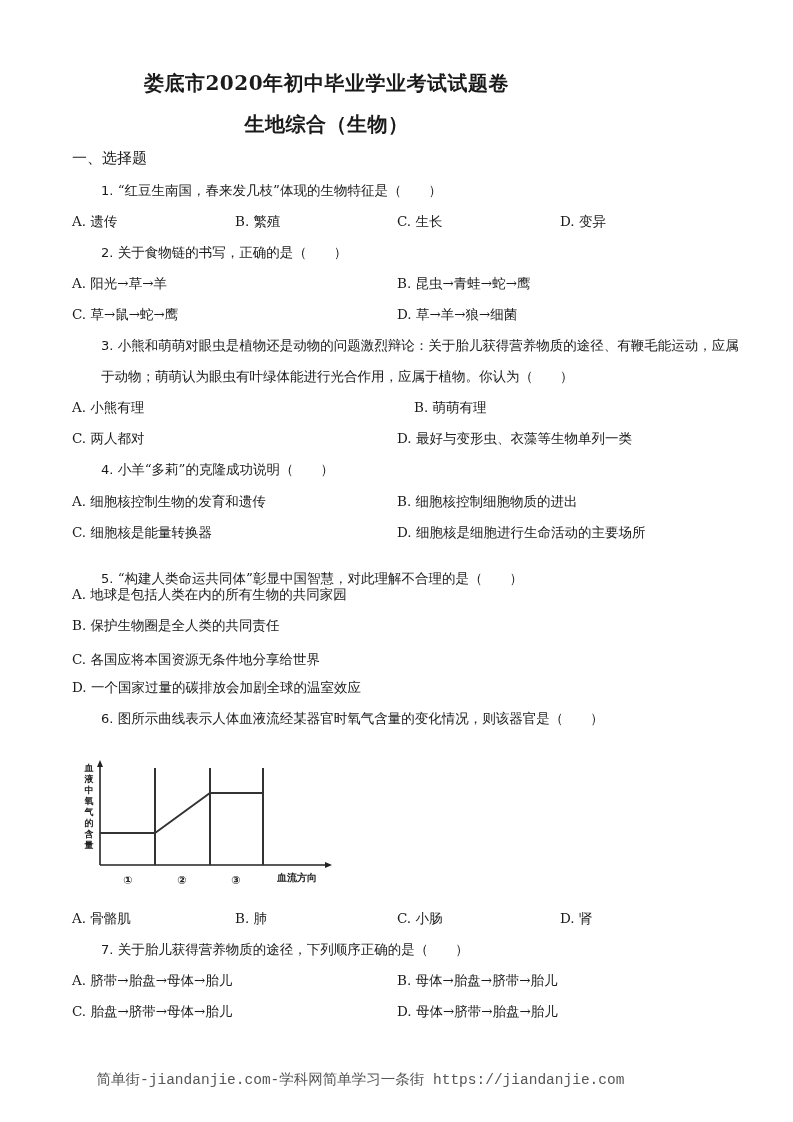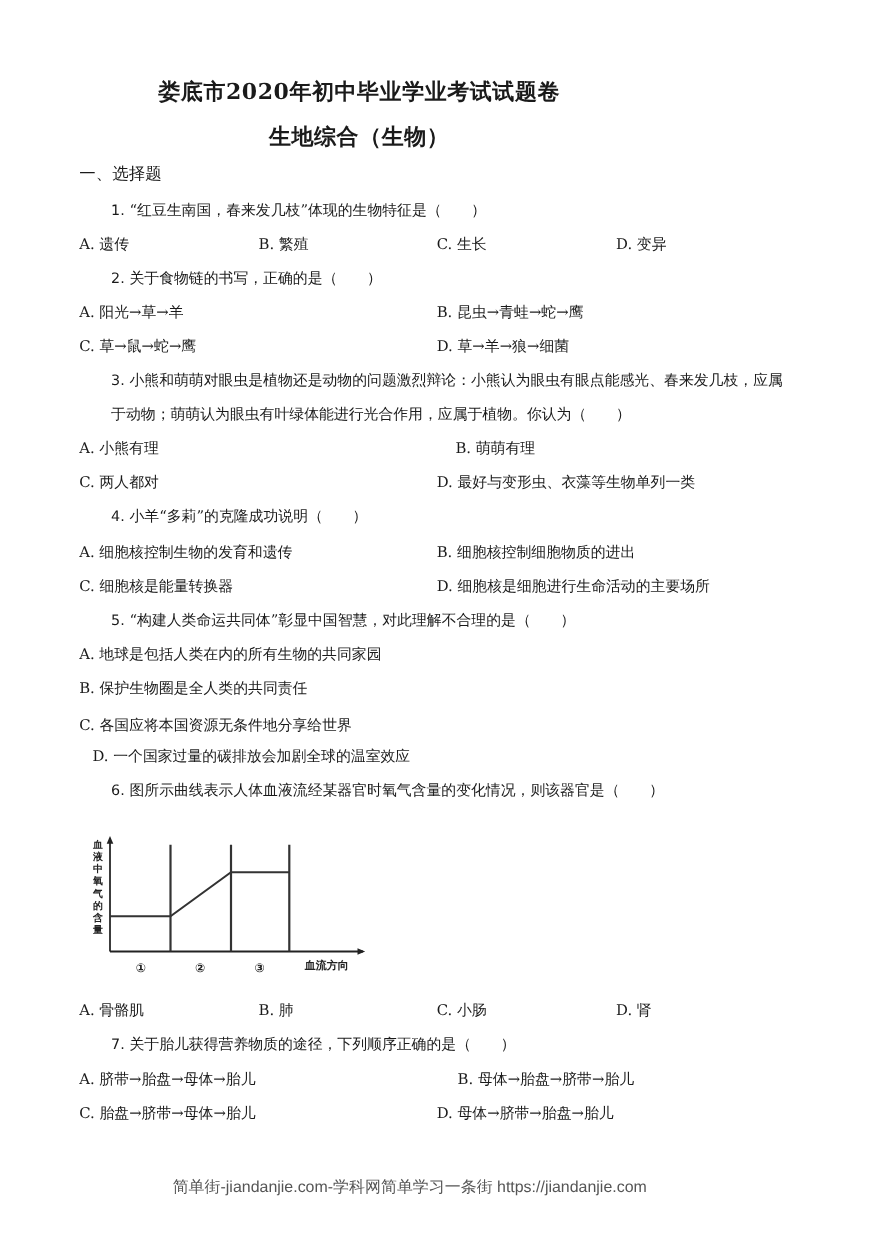--- a/index.html
+++ b/index.html
@@ -19,22 +19,22 @@
     font-size: 15px; font-weight: normal;
   }
   .line {
     position: absolute; left: 72px; font-size: 13.5px; white-space: nowrap; margin-left: 29px;
   }
   .opt { position: absolute; font-size: 13.5px; white-space: nowrap; }
   .q-num { font-family: "DejaVu Sans", "Liberation Sans", sans-serif; font-size: 13px; }
   .chart { position: absolute; left: 76px; top: 760px; width: 260px; height: 130px; }
   .footer {
     position: absolute; left: 0; width: 721px; top: 1070px; text-align: center;
-    font-family: Liberation Sans, sans-serif;
-    font-size: 14.5px; color: #555555; padding-left: 12px;
+    font-family: Liberation Mono, monospace;
+    font-size: 14.5px; color: #555555;
   }
 </style>
 </head>
 <body>
 
 <div class="title t1">娄底市2020年初中毕业学业考试试题卷</div>
 <div class="title t2">生地综合（生物）</div>
 <div class="section">一、选择题</div>
 
 <div class="line" style="top:182px"><span class="q-num">1.</span> <span>“红豆生南国，春来发几枝”体现的生物特征是（　　）</span></div>
@@ -42,38 +42,38 @@
 <div class="opt" style="left:235px;top:213px">B. 繁殖</div>
 <div class="opt" style="left:397px;top:213px">C. 生长</div>
 <div class="opt" style="left:560px;top:213px">D. 变异</div>
 
 <div class="line" style="top:244px"><span class="q-num">2.</span> <span>关于食物链的书写，正确的是（　　）</span></div>
 <div class="opt" style="left:72px;top:275px">A.  阳光→草→羊</div>
 <div class="opt" style="left:397px;top:275px">B.  昆虫→青蛙→蛇→鹰</div>
 <div class="opt" style="left:72px;top:306px">C.  草→鼠→蛇→鹰</div>
 <div class="opt" style="left:397px;top:306px">D.  草→羊→狼→细菌</div>
 
-<div class="line" style="top:337px"><span class="q-num">3.</span> <span>小熊和萌萌对眼虫是植物还是动物的问题激烈辩论：小熊认为眼虫有眼点能感光、春来发几枝，应属</span></div>
+<div class="line" style="top:337px"><span class="q-num">3.</span> <span>小熊和萌萌对眼虫是植物还是动物的问题激烈辩论：关于胎儿获得营养物质的途径、有鞭毛能运动，应属</span></div>
 <div class="line" style="top:368px">于动物；萌萌认为眼虫有叶绿体能进行光合作用，应属于植物。你认为（　　）</div>
 <div class="opt" style="left:72px;top:399px">A.  小熊有理</div>
 <div class="opt" style="left:414px;top:399px">B.  萌萌有理</div>
 <div class="opt" style="left:72px;top:430px">C.  两人都对</div>
 <div class="opt" style="left:397px;top:430px">D.  最好与变形虫、衣藻等生物单列一类</div>
 
 <div class="line" style="top:461px"><span class="q-num">4.</span> <span>小羊“多莉”的克隆成功说明（　　）</span></div>
 <div class="opt" style="left:72px;top:493px">A.  细胞核控制生物的发育和遗传</div>
 <div class="opt" style="left:397px;top:493px">B.  细胞核控制细胞物质的进出</div>
 <div class="opt" style="left:72px;top:524px">C.  细胞核是能量转换器</div>
 <div class="opt" style="left:397px;top:524px">D.  细胞核是细胞进行生命活动的主要场所</div>
 
-<div class="line" style="top:555px"><span class="q-num">5.</span> <span>“构建人类命运共同体”彰显中国智慧，对此理解不合理的是（　　）</span></div>
+<div class="line" style="top:570px"><span class="q-num">5.</span> <span>“构建人类命运共同体”彰显中国智慧，对此理解不合理的是（　　）</span></div>
 <div class="opt" style="left:72px;top:586px">A.  地球是包括人类在内的所有生物的共同家园</div>
 <div class="opt" style="left:72px;top:617px">B.  保护生物圈是全人类的共同责任</div>
 <div class="opt" style="left:72px;top:651px">C.  各国应将本国资源无条件地分享给世界</div>
-<div class="opt" style="left:84px;top:679px">D.  一个国家过量的碳排放会加剧全球的温室效应</div>
+<div class="opt" style="left:72px;top:679px">D.  一个国家过量的碳排放会加剧全球的温室效应</div>
 
 <div class="line" style="top:710px"><span class="q-num">6.</span> <span>图所示曲线表示人体血液流经某器官时氧气含量的变化情况，则该器官是（　　）</span></div>
 
 <svg class="chart" viewBox="0 0 260 130" width="260" height="130">
 
   <line x1="24" y1="2" x2="24" y2="105" stroke="#222" stroke-width="1.6"></line>
   <polygon points="24,0 21,7 27,7" fill="#222"></polygon>
   <line x1="24" y1="105" x2="254" y2="105" stroke="#222" stroke-width="1.6"></line>
   <polygon points="256,105 249,102 249,108" fill="#222"></polygon>
 
@@ -101,17 +101,17 @@
   </g>
 </svg>
 
 <div class="opt" style="left:72px;top:910px">A.  骨骼肌</div>
 <div class="opt" style="left:235px;top:910px">B.  肺</div>
 <div class="opt" style="left:397px;top:910px">C.  小肠</div>
 <div class="opt" style="left:560px;top:910px">D.  肾</div>
 
 <div class="line" style="top:941px"><span class="q-num">7.</span> <span>关于胎儿获得营养物质的途径，下列顺序正确的是（　　）</span></div>
 <div class="opt" style="left:72px;top:972px">A.  脐带→胎盘→母体→胎儿</div>
-<div class="opt" style="left:416px;top:972px">B.  母体→胎盘→脐带→胎儿</div>
+<div class="opt" style="left:397px;top:972px">B.  母体→胎盘→脐带→胎儿</div>
 <div class="opt" style="left:72px;top:1003px">C.  胎盘→脐带→母体→胎儿</div>
 <div class="opt" style="left:397px;top:1003px">D.  母体→脐带→胎盘→胎儿</div>
 
 <div class="footer">简单街-jiandanjie.com-学科网简单学习一条街 https://jiandanjie.com</div>
 
 </body></html>

